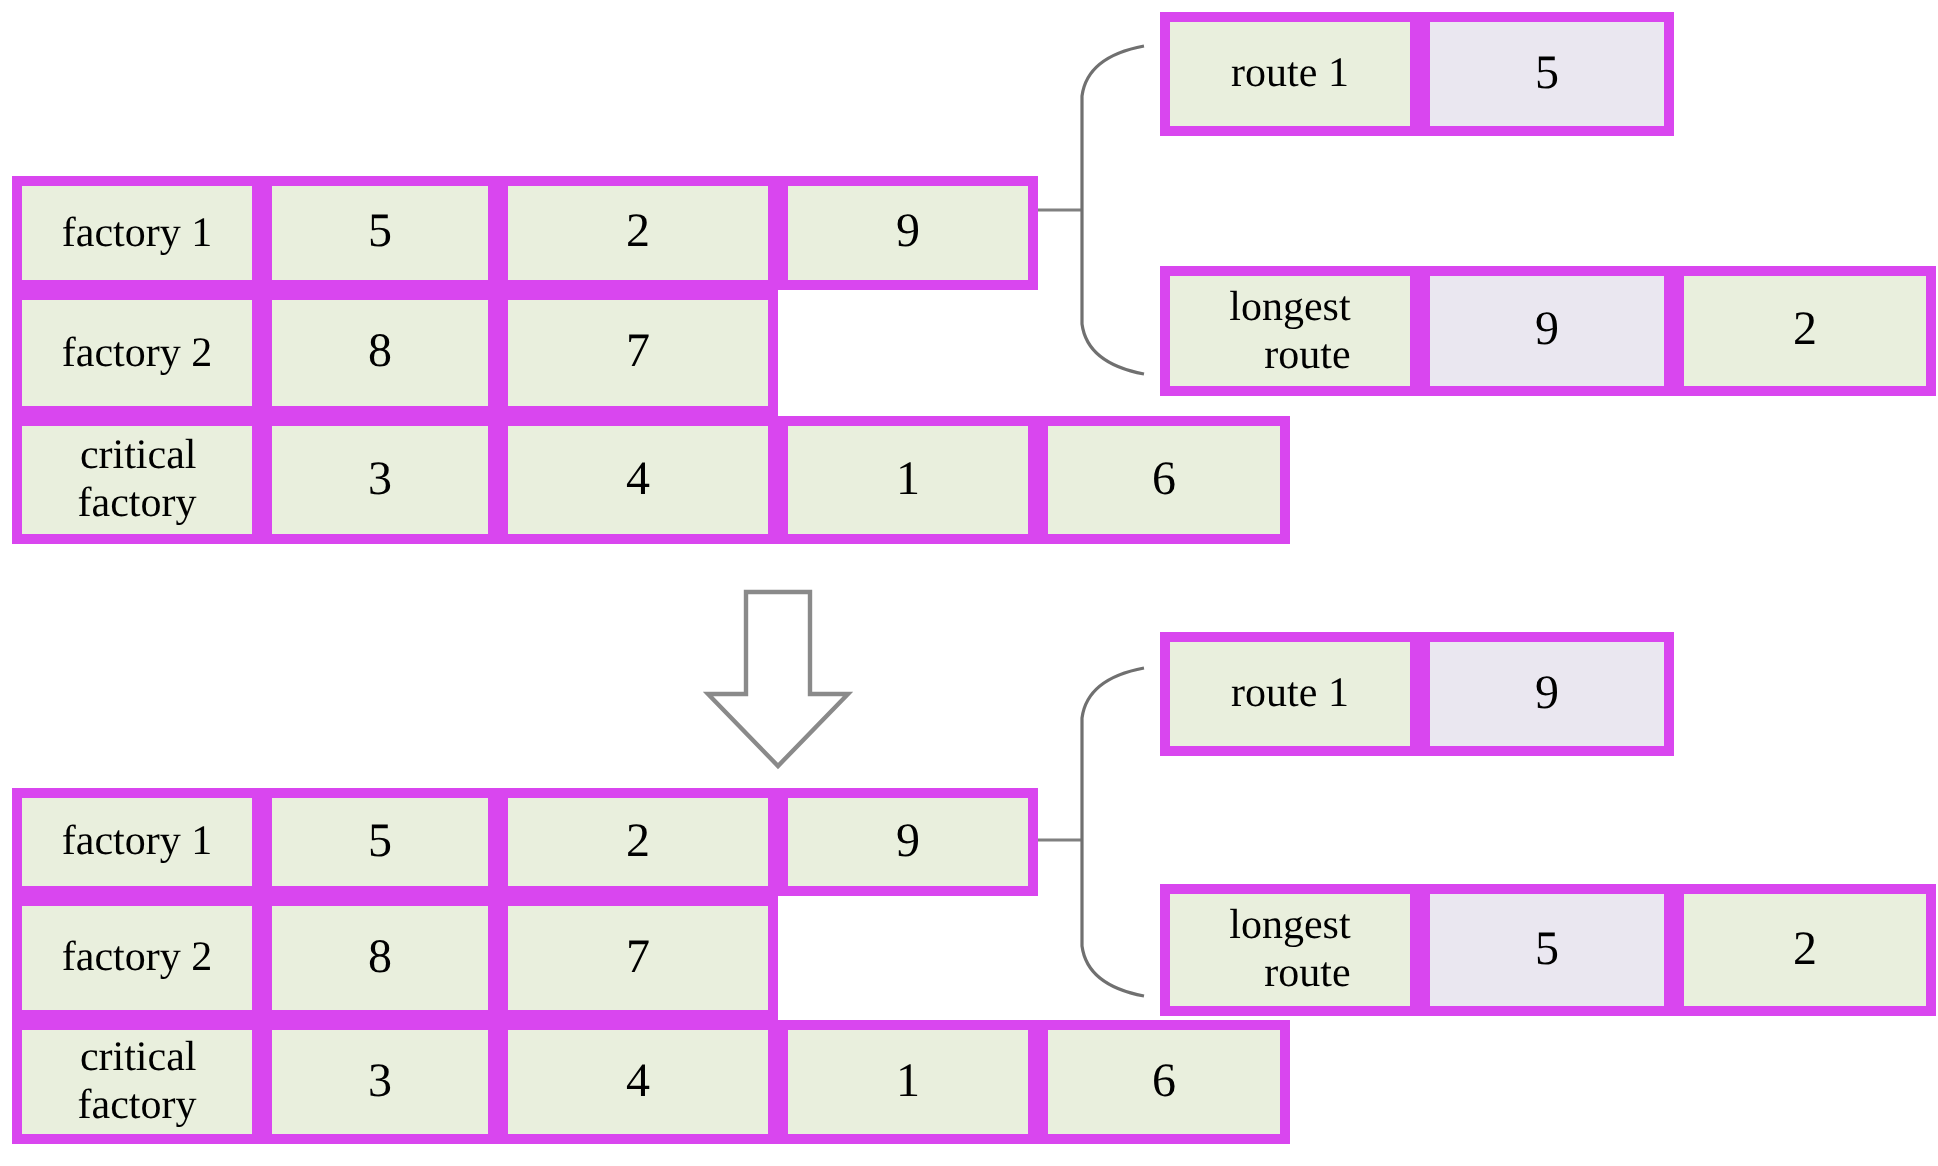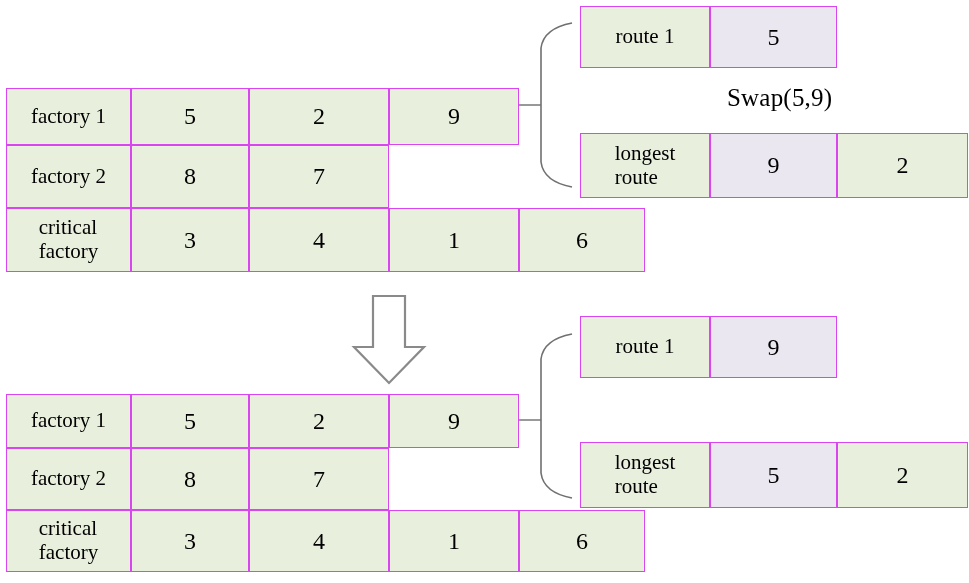--- a/index.html
+++ b/index.html
@@ -17,25 +17,25 @@
   }
   .stage {
     position: absolute;
     left: 0; top: 0;
     width: 969px; height: 583px;
   }
   
   .cell {
     position: absolute;
     box-sizing: border-box;
-    border: 1px solid #d946ef;
+    border: 5px solid #d946ef;
     display: flex;
     align-items: center;
     justify-content: center;
-    text-align: left;
+    text-align: right;
     line-height: 1.12;
     font-size: 22px;
     background: #e9efdd;
     white-space: pre-line;
   }
   .cell.green { background: #e9efdd; }
   .cell.purple { background: #eae7f0; }
   .cell.label { font-size: 21px; }
   .cell.num { font-size: 24px; }
 
@@ -81,21 +81,20 @@
   <div>
     <div class="cell label green" style="left:580px; top:6px; width:130px; height:62px;">route 1</div>
     <div class="cell num purple" style="left:710px; top:6px; width:127px; height:62px;">5</div>
 
     <div class="cell label green" style="left:580px; top:133px; width:130px; height:65px;">longest
 route</div>
     <div class="cell num purple" style="left:710px; top:133px; width:127px; height:65px;">9</div>
     <div class="cell num green" style="left:837px; top:133px; width:131px; height:65px;">2</div>
   </div>
 
-  <div class="swap-text" style="left:727px; top:84px;">Swap(5,9)</div>
 
   <div>
     <div class="cell label green" style="left:6px; top:394px; width:125px; height:54px;">factory 1</div>
     <div class="cell num green" style="left:131px; top:394px; width:118px; height:54px;">5</div>
     <div class="cell num green" style="left:249px; top:394px; width:140px; height:54px;">2</div>
     <div class="cell num green" style="left:389px; top:394px; width:130px; height:54px;">9</div>
 
     <div class="cell label green" style="left:6px; top:448px; width:125px; height:62px;">factory 2</div>
     <div class="cell num green" style="left:131px; top:448px; width:118px; height:62px;">8</div>
     <div class="cell num green" style="left:249px; top:448px; width:140px; height:62px;">7</div>

